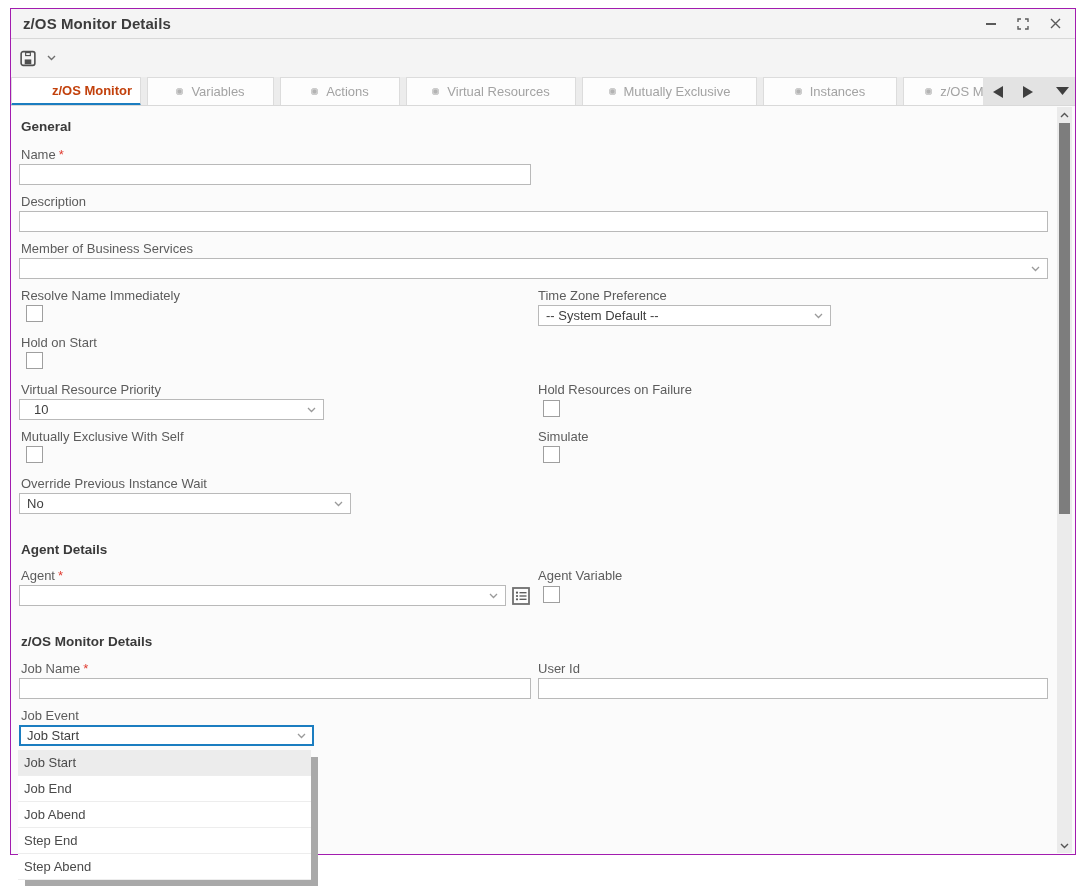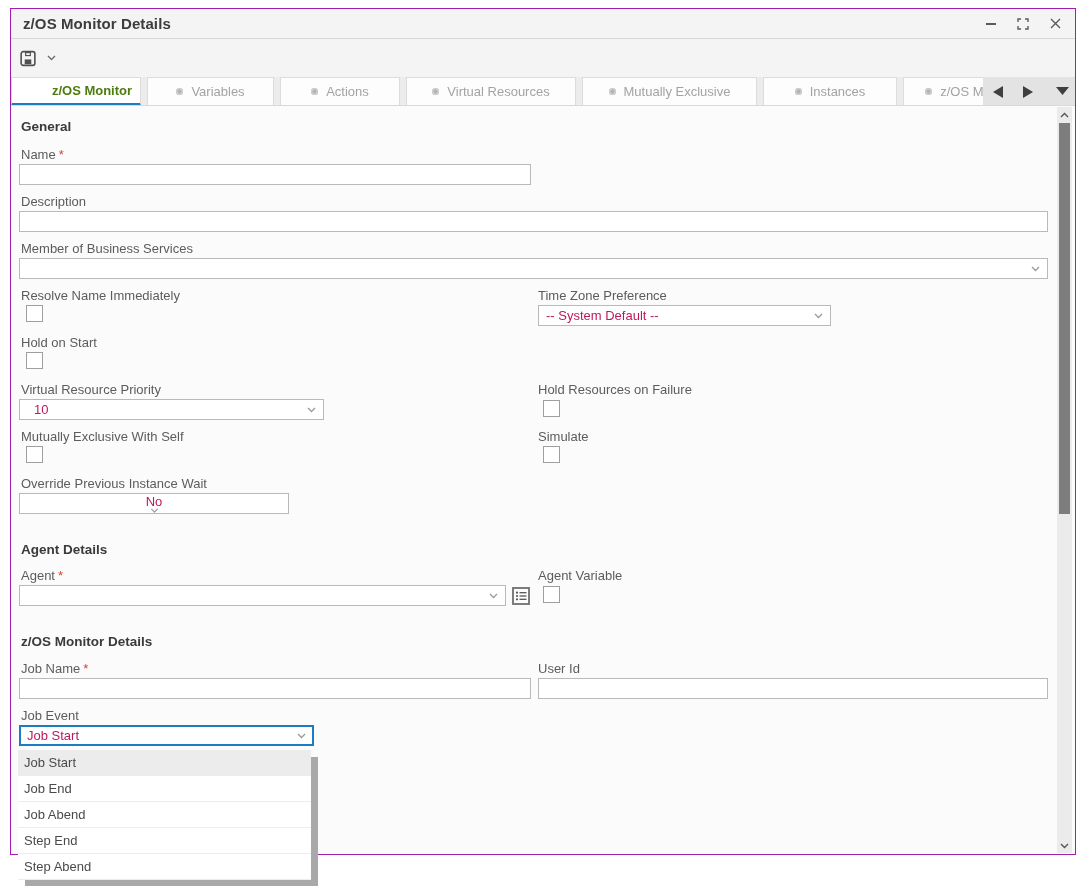--- a/index.html
+++ b/index.html
@@ -21,21 +21,21 @@
   .toolbar { position:absolute; left:0; top:30px; right:0; height:38px; background:#f4f4f4;
              display:flex; align-items:center; padding:0 9px; gap:7px; }
 
   
   .tabstrip { position:absolute; left:0; top:68px; right:0; height:29px; background:#ececec;
               border-bottom:1px solid #d9d9d9; overflow:hidden; }
   .tabs { display:flex; gap:6px; height:29px; }
   .tab { height:29px; background:#fdfdfd; border:1px solid #dcdcdc; border-bottom:1px solid #d9d9d9;
          display:flex; align-items:center; justify-content:center; gap:8px;
          font-size:13px; color:#a3a3a3; flex:0 0 auto; cursor:pointer; }
-  .tab.active { background:#ffffff; color:#4d7c0f; font-weight:bold;
+  .tab.active { background:#ffffff; color:#c2410c; font-weight:bold;
                 border-bottom:3px solid #1b7dc0;padding-left:32px; }
   .tab-dot { width:7px; height:7px; border-radius:50%; background:#b3b3b3;
              box-shadow: inset 0 0 0 1.5px #cfcfcf; flex:0 0 auto; }
   .tab-nav { position:absolute; right:0; top:0; height:29px; width:92px; background:#e3e3e3;
              display:flex; align-items:center; }
   .tab-nav .nav-btn { width:30px; display:flex; justify-content:center; cursor:pointer; }
   .tab-nav .overflow-btn { margin-left:auto; width:26px; display:flex; justify-content:center;
                            align-items:flex-end; padding-bottom:2px; cursor:pointer; }
 
   
@@ -48,21 +48,21 @@
 
   
   .sec-title { position:absolute; font-size:13.5px; font-weight:bold; color:#3a3a3a; }
   .f-label { position:absolute; font-size:13px; color:#5c5c5c; white-space:nowrap; }
   .req { color:#e03c31; margin-left:3px; }
   .t-input { position:absolute; height:21px; border:1px solid #b9b9b9; background:#fff;
              font-size:13px; color:#3c3c3c; padding:0 5px; outline:none; font-family:"Liberation Sans", sans-serif; }
   .combo { position:absolute; height:21px; border:1px solid #b9b9b9; background:#fff;
            display:flex; align-items:center; justify-content:space-between; padding:0 7px; cursor:pointer; }
   .combo.focused { border:2px solid #1b7dc0; padding:0 6px; }
-  .combo .val { font-size:13px; color:#be185d; white-space:nowrap; overflow:hidden; }
+  .combo .val { font-size:13px; color:#404040; white-space:nowrap; overflow:hidden; }
   .chk { position:absolute; width:17px; height:17px; border:1px solid #9f9f9f; background:#fff; cursor:pointer; }
   .icon-btn { position:absolute; width:18px; height:18px; display:flex; align-items:center;
               justify-content:center; cursor:pointer; }
 
   
   .dropdown { position:absolute; left:18px; top:750px; width:293px; background:#fff;
               box-shadow:7px 7px 0 0 #a9a9a9; z-index:30; }
   .dd-item { height:26px; display:flex; align-items:center; padding-left:6px;
              font-size:13px; color:#4a4a4a; border-bottom:1px solid #ededed; cursor:pointer; background:#fff; }
   .dd-item.selected { background:#ececec; }
@@ -201,21 +201,21 @@
     <div class="f-label" style="left:527px; top:373px;text-align:center;">Hold Resources on Failure</div>
     <div class="chk" style="left:532px; top:391px;"></div>
 
     <div class="f-label" style="left:10px; top:420px;">Mutually Exclusive With Self</div>
     <div class="chk" style="left:15px; top:437px;"></div>
 
     <div class="f-label" style="left:527px; top:420px;">Simulate</div>
     <div class="chk" style="left:532px; top:437px;"></div>
 
     <div class="f-label" style="left:10px; top:467px;">Override Previous Instance Wait</div>
-    <div class="combo" style="left:8px; top:484px; width:270px;flex-direction:column;">
+    <div class="combo" style="left:8px; top:484px; width:332px;">
       <span class="val">No</span>
       <svg width="9" height="6" viewBox="0 0 9 6">
           <polyline points="1,1 4.5,4.5 8,1" fill="none" stroke="#9a9a9a" stroke-width="1.3"></polyline>
         </svg>
     </div>
 
     <div class="sec-title" style="left:10px; top:533px;">Agent Details</div>
 
     <div class="f-label" style="left:10px; top:559px;">
       <span>Agent</span><span class="req">*</span>

